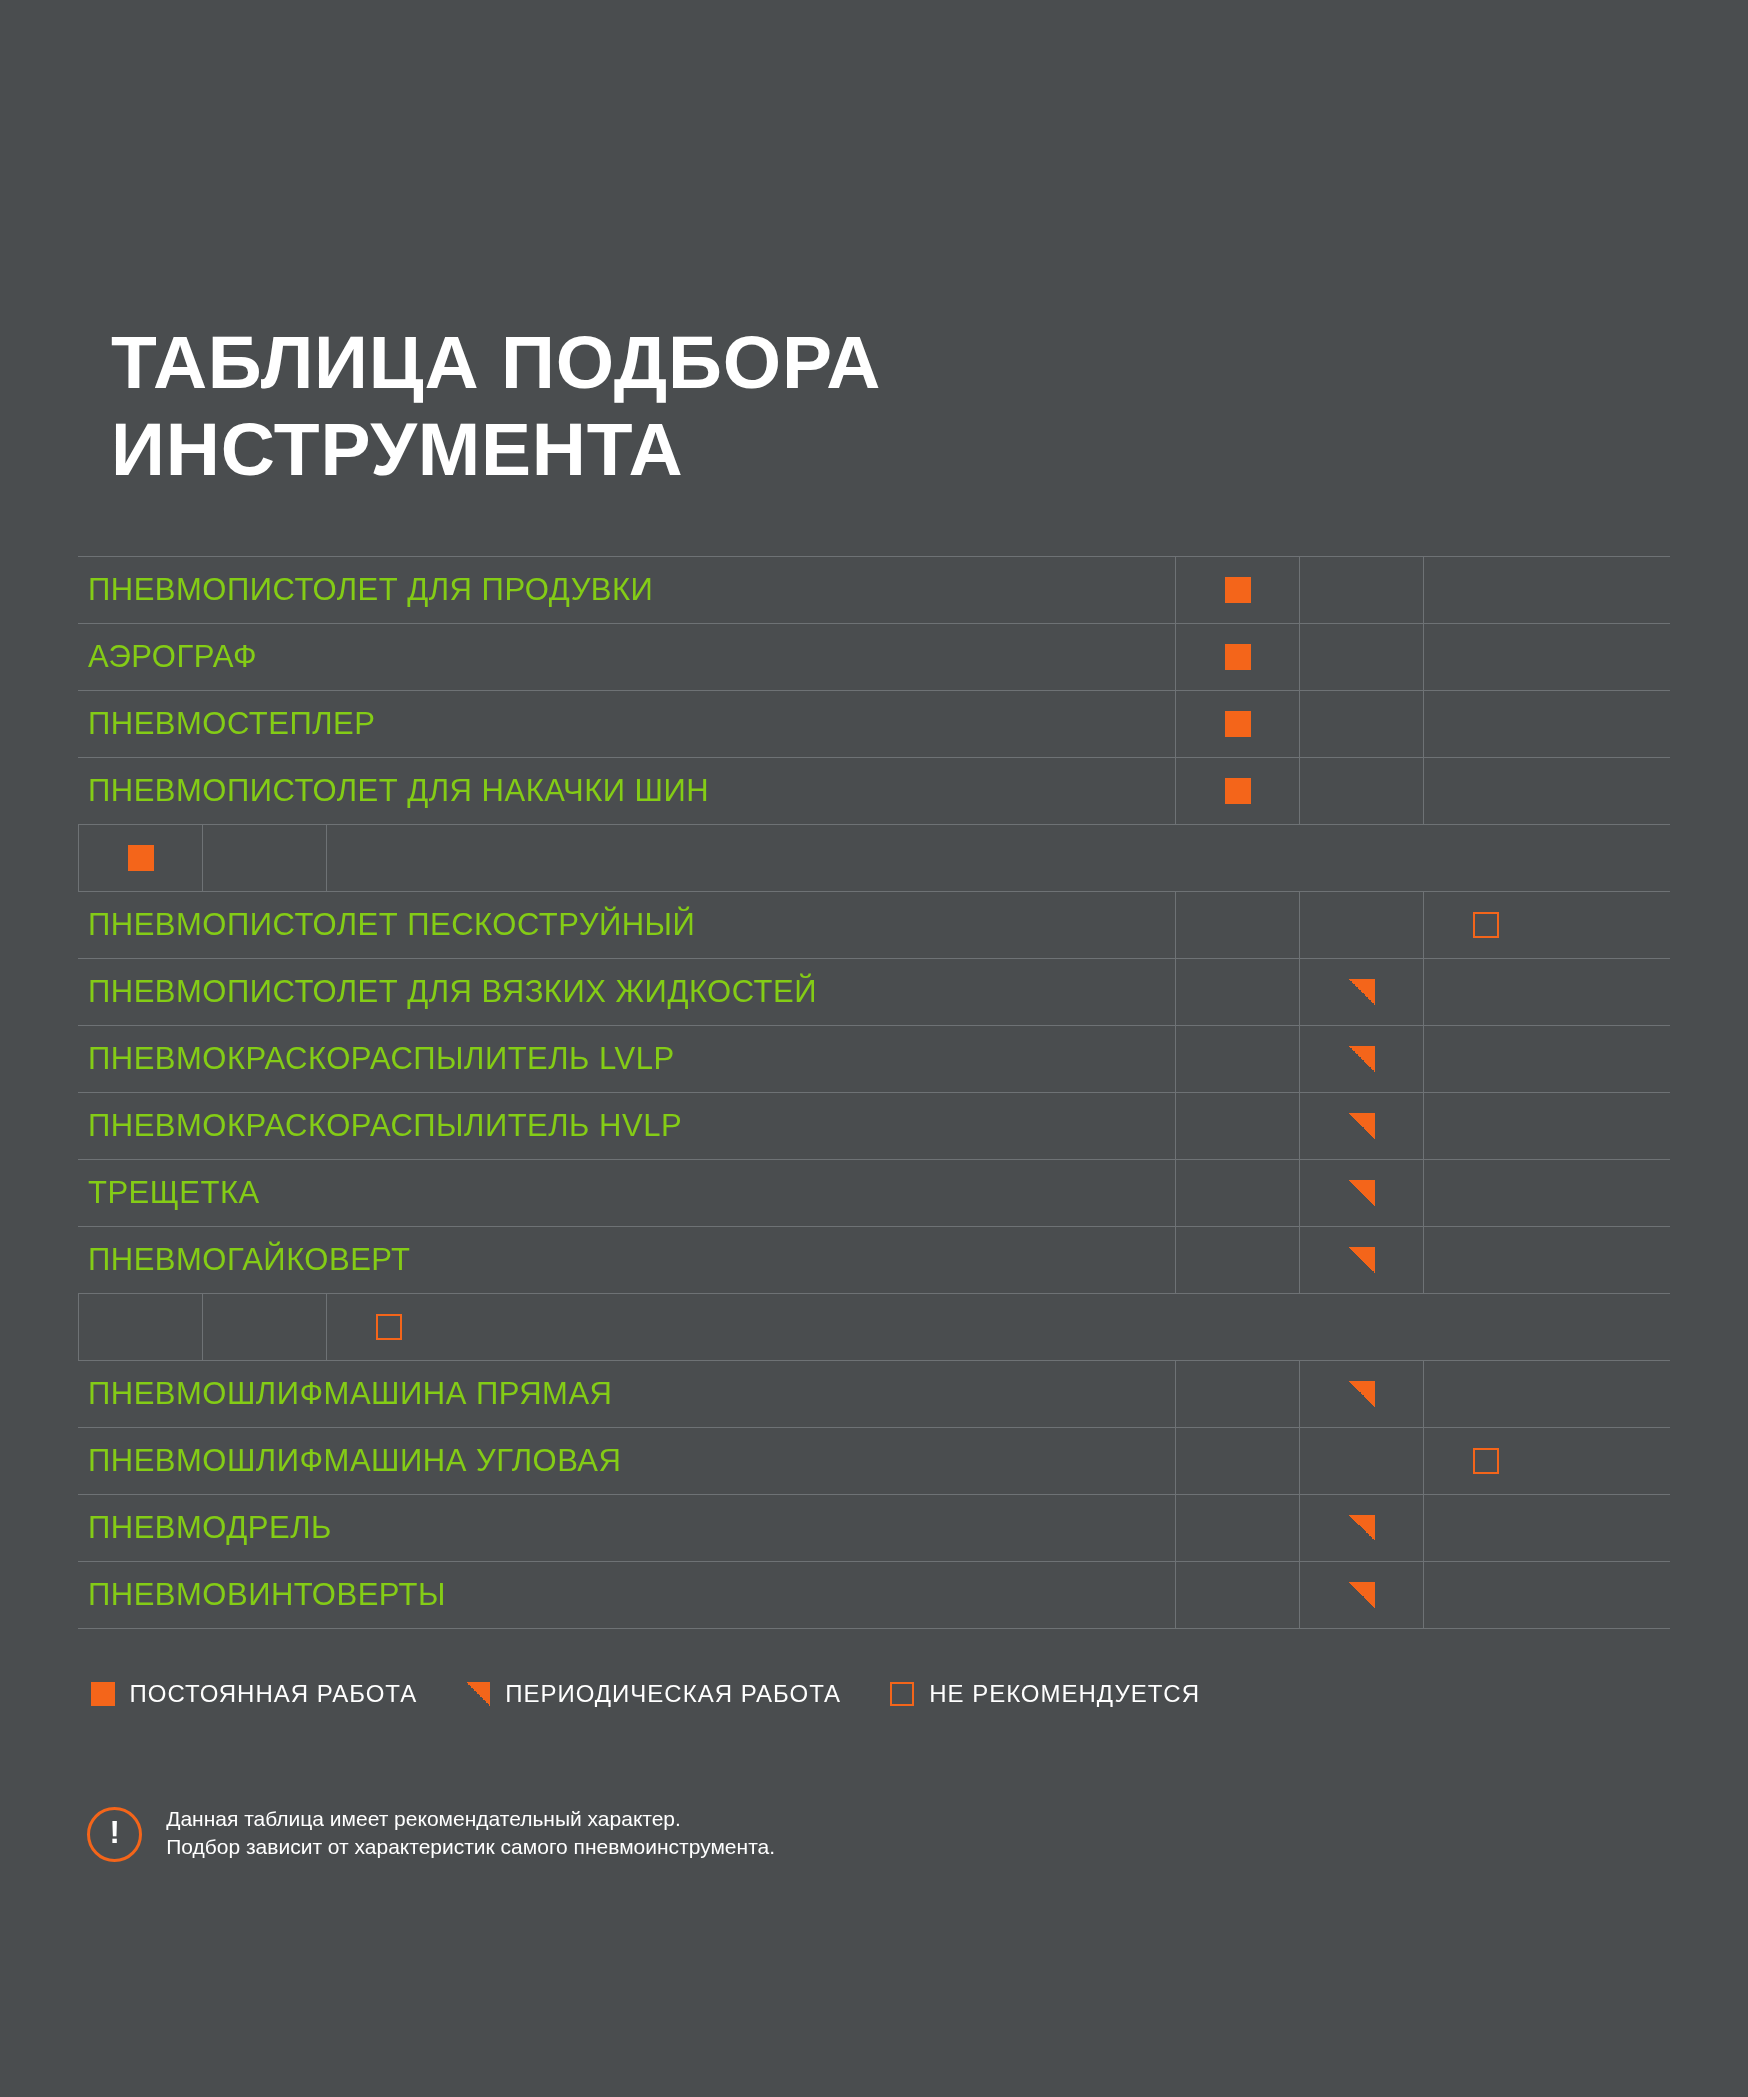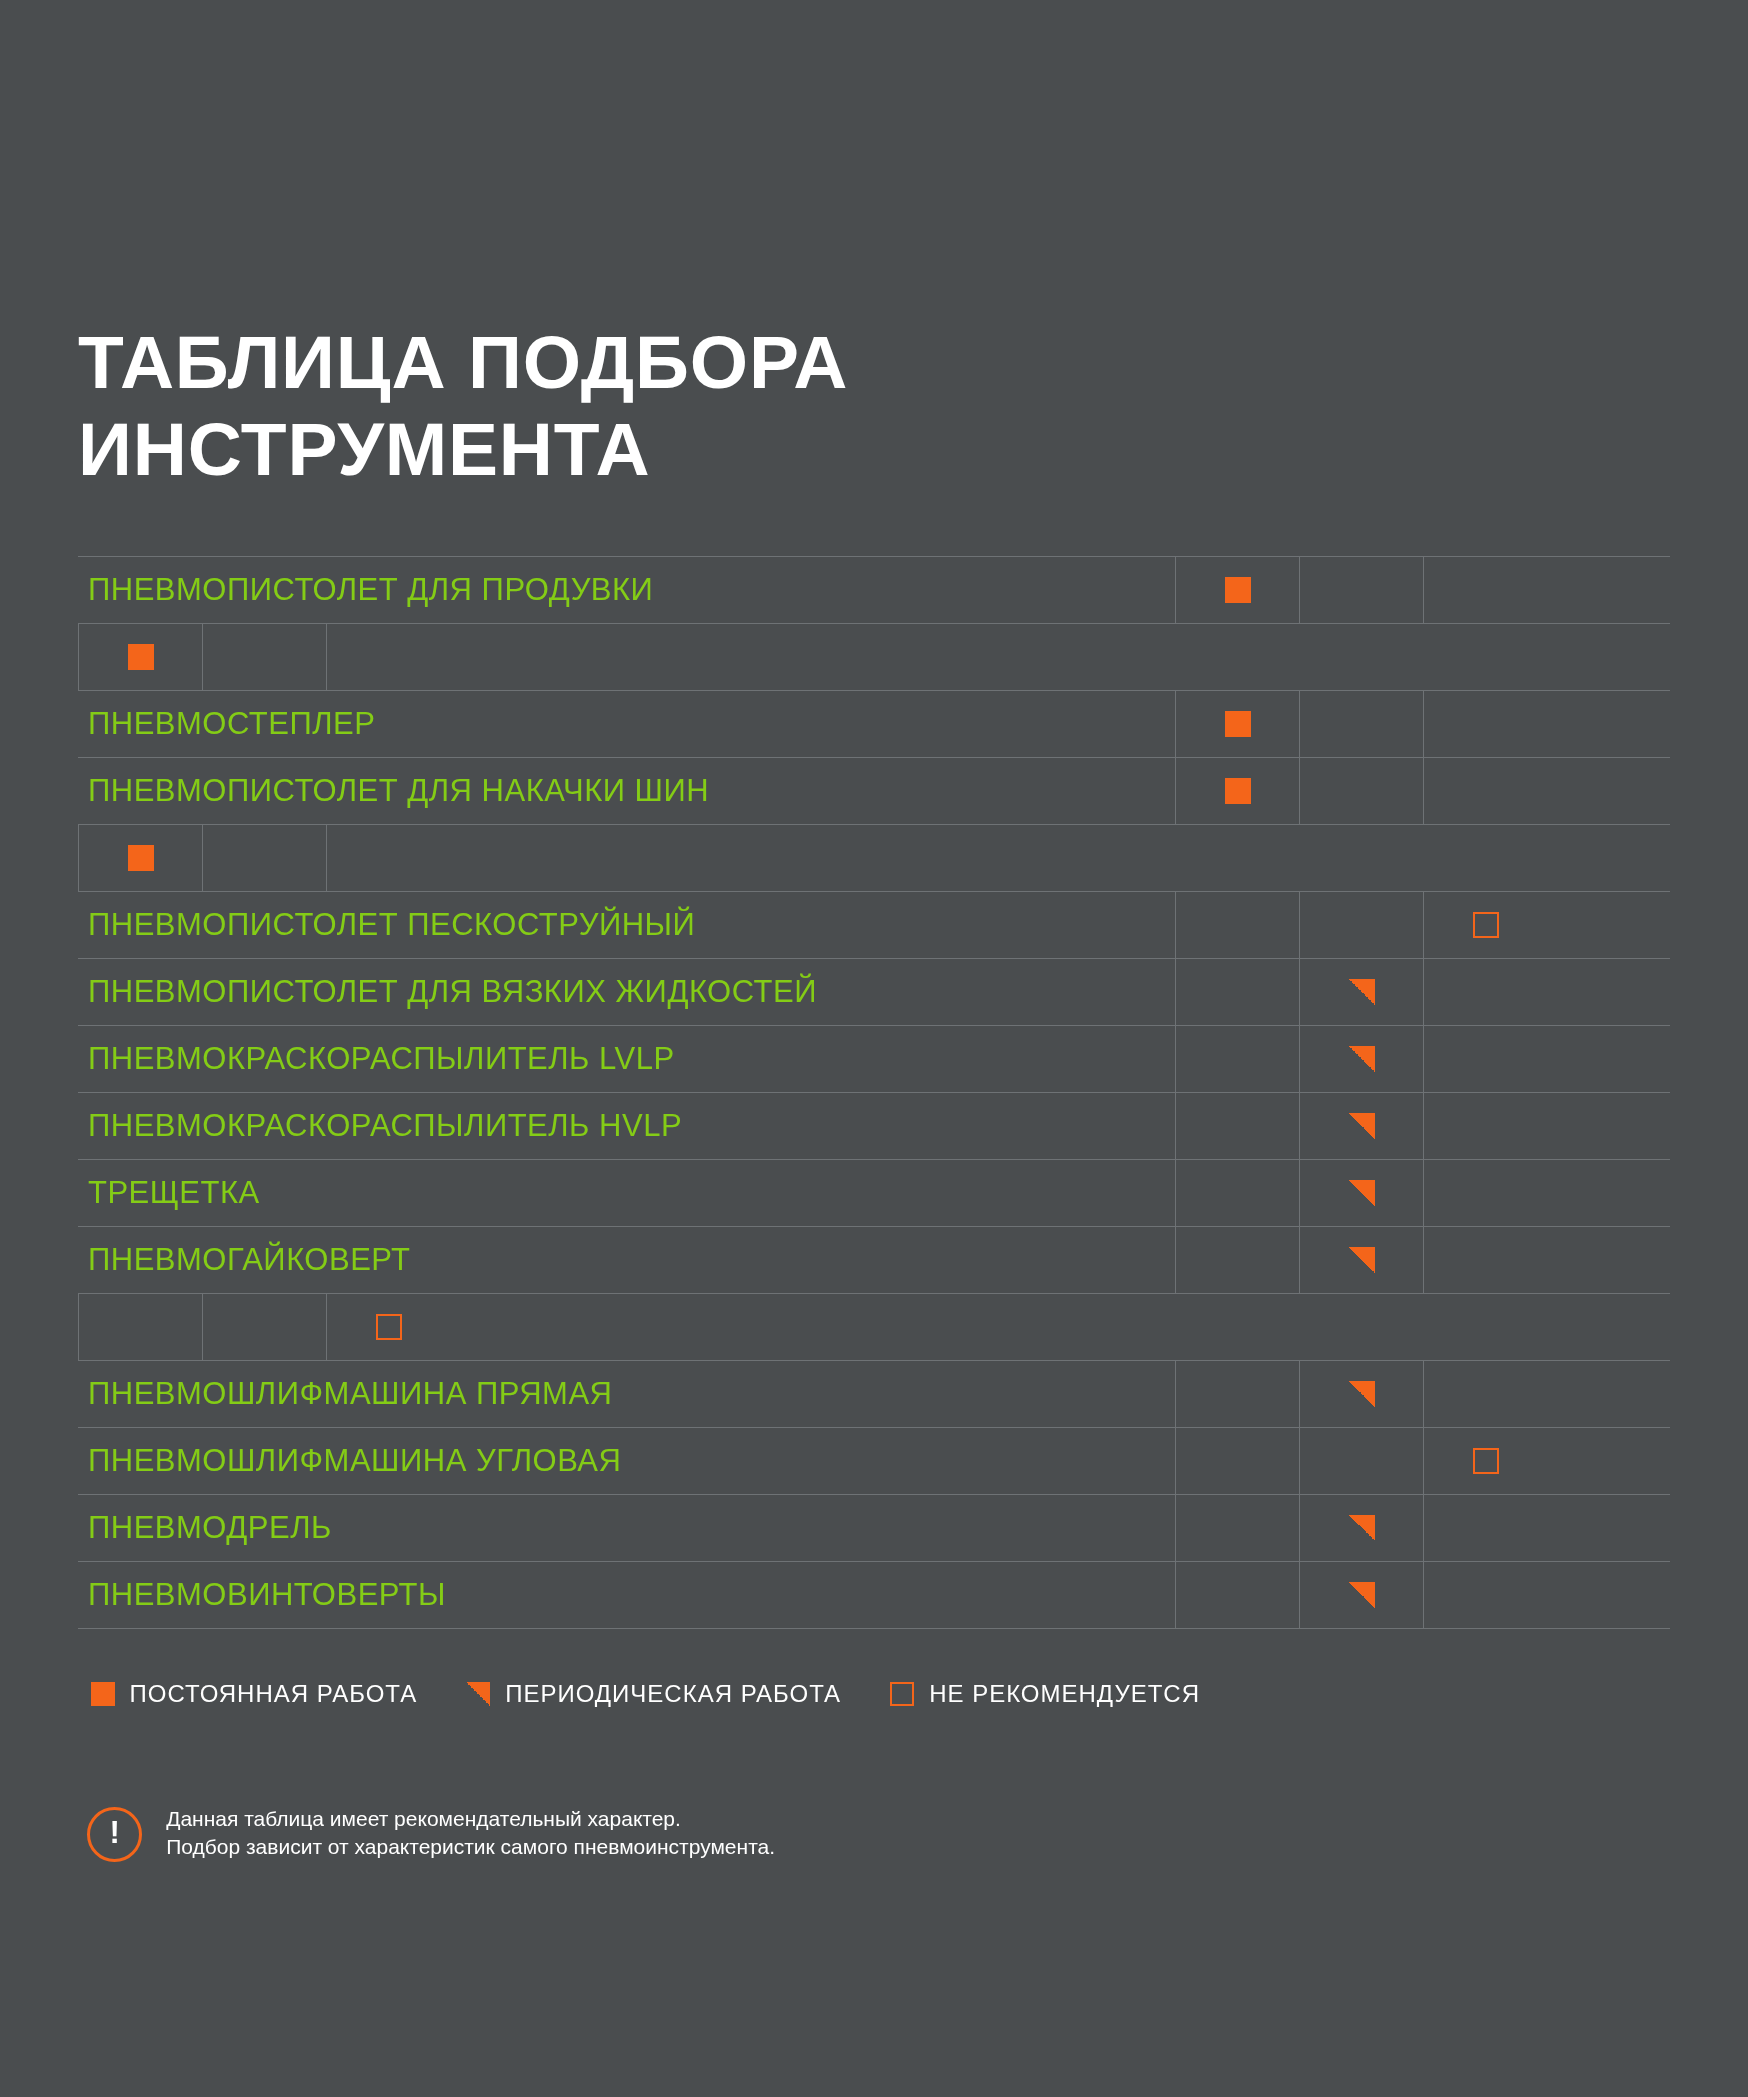--- a/index.html
+++ b/index.html
@@ -27,20 +27,21 @@
   .title-block {
     padding-top: 319px;
   }
   .title-line {
     font-size: 75px;
     font-weight: 700;
     letter-spacing: 0.8px;
     line-height: 1.16;
     color: #ffffff;
     text-transform: uppercase;
+    margin-left: 33px;
   }
 
   
   .table-wrap {
     margin-top: 63px;
     border-top: 1.7px solid #6e7275;
     border-bottom: 1.7px solid #6e7275;
   }
   .row {
     display: flex;
@@ -177,20 +178,21 @@
           <span class="mark full"></span>
         </div>
         <div class="cell">
           <span class="mark none"></span>
         </div>
         <div class="cell">
           <span class="mark none"></span>
         </div>
       </div>
       <div class="row">
+        <div class="label">АЭРОГРАФ</div>
         <div class="cell">
           <span class="mark full"></span>
         </div>
         <div class="cell">
           <span class="mark none"></span>
         </div>
         <div class="cell">
           <span class="mark none"></span>
         </div>
       </div>

